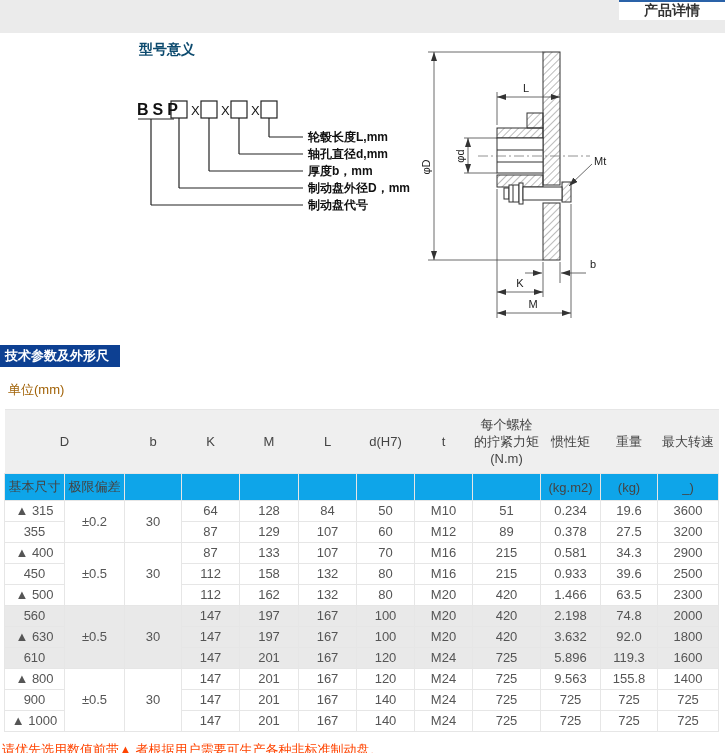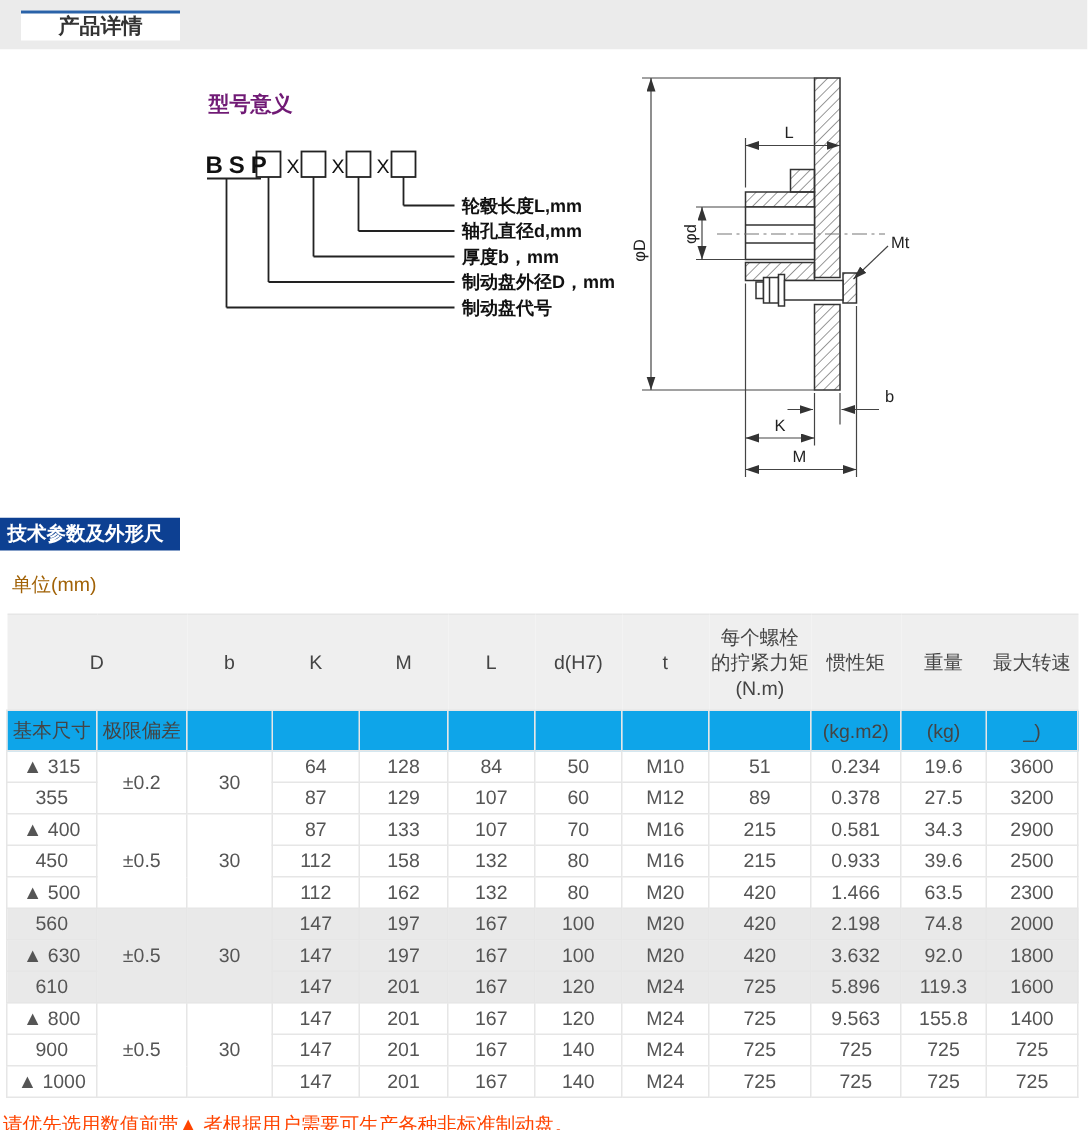--- a/index.html
+++ b/index.html
@@ -1,28 +1,28 @@
 <!DOCTYPE html>
 <html><head>
 <meta charset="utf-8">
 <style>
   * { margin:0; padding:0; box-sizing:border-box; }
   html,body { background:#fff; width:725px; font-family:"Liberation Sans","DejaVu Sans",sans-serif; color:#333; }
   .page { width:725px; }
 
   
-  .tabbar { height:33px; background:#ebebeb; display:flex; align-items:center; }
+  .tabbar { height:33px; background:#ebebeb; display:flex; align-items:flex-end;flex-direction:column; }
   .tab-lead { width:14px; background:#ebebeb; }
   .tab { background:#fff; border-top:2px solid #2a62a8; width:106px; display:flex; align-items:center; justify-content:center;
          font-size:14px; font-weight:bold; color:#333; }
   .tab-rest { flex:1; }
 
   
   .diagram-wrap { position:relative; height:312px; background:#fff; }
-  .model-title { position:absolute; left:139px; top:28px; font-size:14px; font-weight:bold; color:#701a75; }
+  .model-title { position:absolute; left:139px; top:8px; font-size:14px; font-weight:bold; color:#0c4a6e; }
   .model-svg { position:absolute; left:135px; top:40px; }
   .drawing-svg { position:absolute; left:420px; top:2px; }
   svg text { font-family:"Liberation Sans","DejaVu Sans",sans-serif; }
   .mlabel { font-size:12px; font-weight:bold; fill:#111; }
   .dimtext { font-size:11px; fill:#222; }
 
   
   .section-bar { margin-top:0px; width:120px; height:22px; background:#0d4092; color:#fff; font-size:13px; font-weight:bold;
                  line-height:22px; padding-left:5px; }
   .unit-label { color:#a16207; font-size:13px; margin:14px 0 10px 8px; }

